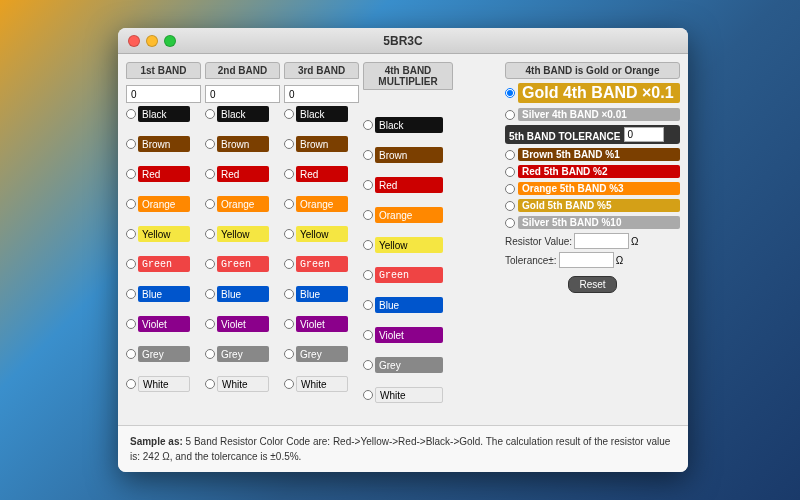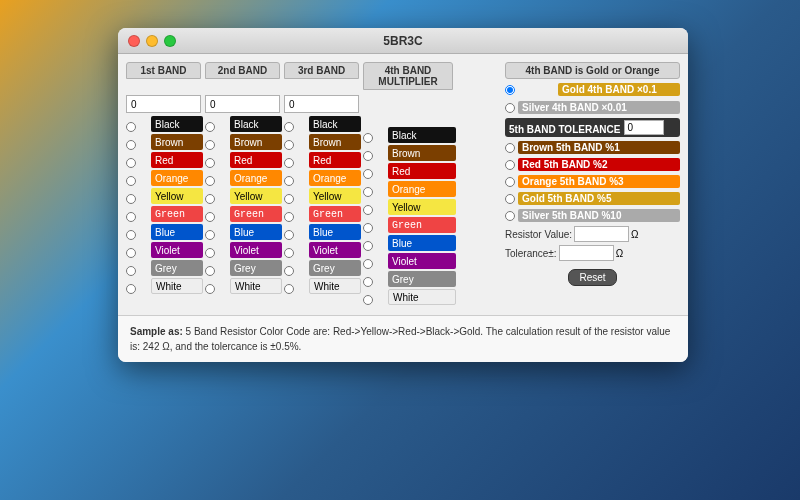--- a/index.html
+++ b/index.html
@@ -74,40 +74,40 @@
       display: flex;
       flex-direction: column;
       width: 75px;
     }
     .band-column.multiplier { width: 90px; }
     .band-header {
       font-size: 10px;
       font-weight: 600;
       color: #333;
       text-align: center;
-      margin-bottom: 16px;
+      margin-bottom: 6px;
       background: #d8d8d8;
       border: 1px solid #b0b0b0;
       border-radius: 3px 3px 0 0;
       padding: 2px;
     }
     .band-input {
       width: 100%;
       font-size: 10px;
       border: 1px solid #b0b0b0;
       padding: 2px 4px;
       background: white;
       margin-bottom: 3px;
       height: 18px;
     }
     .color-row {
       display: flex;
-      align-items: flex-end;
-      gap: 15px;
-      margin-bottom: 2px;
+      align-items: center;
+      gap: 2px;
+      margin-bottom: 14px;
       cursor: pointer;
     }
     .color-row input[type="radio"] {
       margin: 0;
       width: 10px;
       height: 10px;
       cursor: pointer;
     }
     .color-swatch {
       display: flex;
@@ -149,24 +149,23 @@
     .radio-row input[type="radio"] {
       margin: 0;
       width: 10px;
       height: 10px;
     }
     .gold-label {
       background: #d4a017;
       color: white;
       padding: 1px 4px;
       border-radius: 2px;
-      font-size: 10px;
+      font-size: 16px;
       font-weight: 600;
       flex: 1;
-      margin-left: 40px;
     }
     .silver-label {
       background: #aaa;
       color: white;
       padding: 1px 4px;
       border-radius: 2px;
       font-size: 10px;
       font-weight: 600;
       flex: 1;
     }

